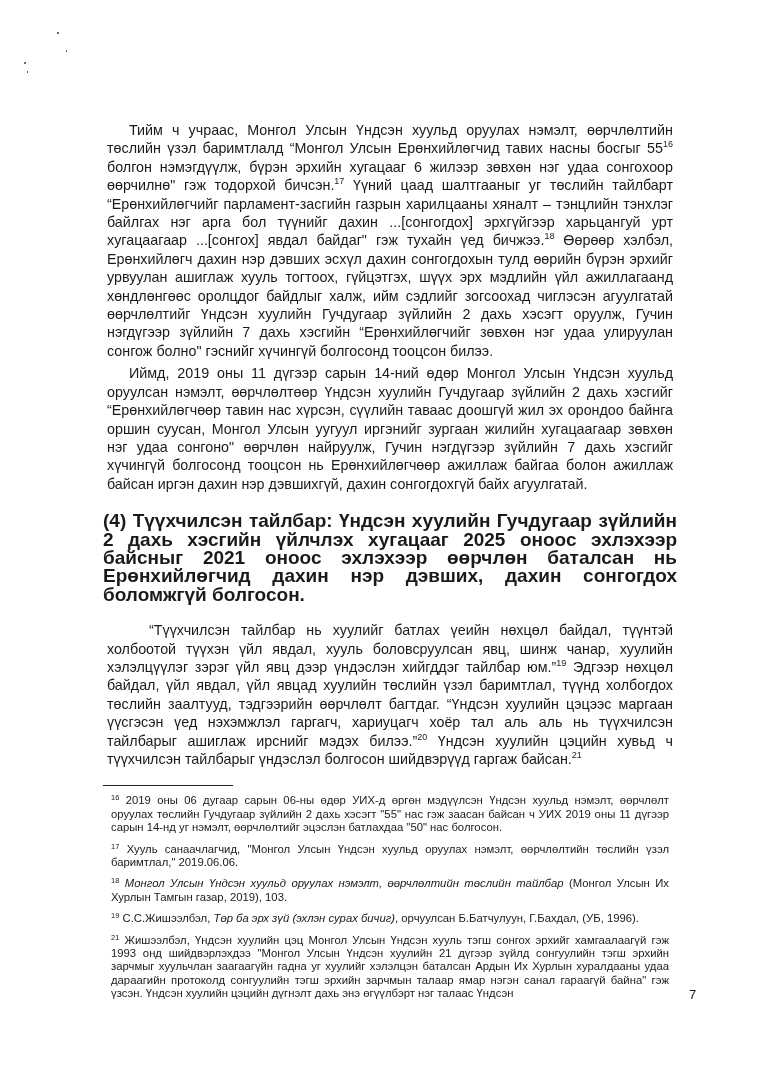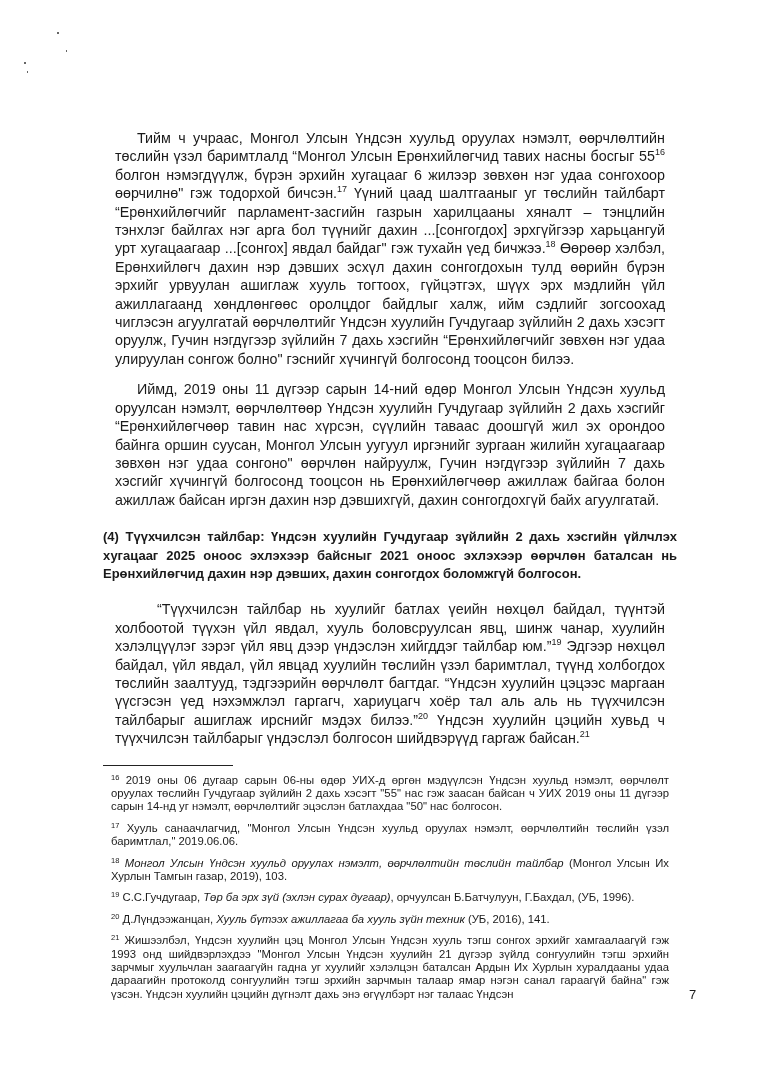--- a/index.html
+++ b/index.html
@@ -1,22 +1,22 @@
 <!DOCTYPE html>
 <html><head>
 <meta charset="utf-8">
 <style>
   html, body { margin: 0; padding: 0; background: #ffffff; }
   body { width: 770px; height: 1088px; position: relative; overflow: hidden; font-family: "Liberation Sans", sans-serif; color: #1a1a1a; }
   .speck { position: absolute; background: #333; border-radius: 50%; }
   .page { position: absolute; left: 103px; top: 117px; width: 574px; }
-  .para { font-size: 14.3px; line-height: 18.4px; text-align: justify; margin: 12px; }
+  .para { font-size: 14.3px; line-height: 18.4px; text-align: justify; margin: 4px; }
   .indent1 { text-indent: 22px; }
   .indent2 { text-indent: 42px; }
-  .heading { font-weight: bold; font-size: 13px; line-height: 18.4px; text-align: justify; margin: 19px 0 17px 0; }
+  .heading { font-weight: bold; font-size: 19px; line-height: 18.4px; text-align: justify; margin: 19px 0 17px 0; }
   sup { font-size: 9px; line-height: 0; vertical-align: 6px; }
   .rule { width: 130px; border-top: 1px solid #222; margin: 17px 0 6px 0; }
   .fn { font-size: 11.3px; line-height: 13.4px; text-align: justify; margin: 8px; }
   .fn sup { font-size: 7.5px; vertical-align: 4px; }
   .fn i { font-style: italic; }
   .pagenum { position: absolute; left: 689px; top: 987px; font-size: 13px; }
 </style>
 </head>
 <body>
 
@@ -34,19 +34,18 @@
   <p class="heading"><span>(4) Түүхчилсэн тайлбар: Үндсэн хуулийн Гучдугаар зүйлийн 2 дахь хэсгийн үйлчлэх хугацааг 2025 оноос эхлэхээр байсныг 2021 оноос эхлэхээр өөрчлөн баталсан нь Ерөнхийлөгчид дахин нэр дэвших, дахин сонгогдох боломжгүй болгосон.</span></p>
 
   <p class="para indent2"><span>“Түүхчилсэн тайлбар нь хуулийг батлах үеийн нөхцөл байдал, түүнтэй холбоотой түүхэн үйл явдал, хууль боловсруулсан явц, шинж чанар, хуулийн хэлэлцүүлэг зэрэг үйл явц дээр үндэслэн хийгддэг тайлбар юм.”</span><sup>19</sup><span> Эдгээр нөхцөл байдал, үйл явдал, үйл явцад хуулийн төслийн үзэл баримтлал, түүнд холбогдох төслийн заалтууд, тэдгээрийн өөрчлөлт багтдаг. “Үндсэн хуулийн цэцээс маргаан үүсгэсэн үед нэхэмжлэл гаргагч, хариуцагч хоёр тал аль аль нь түүхчилсэн тайлбарыг ашиглаж ирснийг мэдэх билээ.”</span><sup>20</sup><span> Үндсэн хуулийн цэцийн хувьд ч түүхчилсэн тайлбарыг үндэслэл болгосон шийдвэрүүд гаргаж байсан.</span><sup>21</sup></p>
 
   <div class="rule"></div>
 
   <div>
     <p class="fn"><sup>16</sup> <span>2019 оны 06 дугаар сарын 06-ны өдөр УИХ-д өргөн мэдүүлсэн Үндсэн хуульд нэмэлт, өөрчлөлт оруулах төслийн Гучдугаар зүйлийн 2 дахь хэсэгт "55" нас гэж заасан байсан ч УИХ 2019 оны 11 дүгээр сарын 14-нд уг нэмэлт, өөрчлөлтийг эцэслэн батлахдаа "50" нас болгосон.</span></p>
     <p class="fn"><sup>17</sup> <span>Хууль санаачлагчид, "Монгол Улсын Үндсэн хуульд оруулах нэмэлт, өөрчлөлтийн төслийн үзэл баримтлал," 2019.06.06.</span></p>
     <p class="fn"><sup>18</sup> <i>Монгол Улсын Үндсэн хуульд оруулах нэмэлт, өөрчлөлтийн төслийн тайлбар</i><span> (Монгол Улсын Их Хурлын Тамгын газар, 2019), 103.</span></p>
-    <p class="fn"><sup>19</sup> <span>С.С.Гучдугаар, </span><i>Төр ба эрх зүй (эхлэн сурах дугаар)</i><span>, орчуулсан Б.Батчулуун, Г.Бахдал, (УБ, 1996).</span></p>
-    <p class="fn"><sup>20</sup> <span>Д.Лүндээжанцан, </span><i>Хууль бүтээх ажиллагаа ба хууль зүйн техник</i><span> (УБ, 2016), 141.</span></p>
+    <p class="fn"><sup>19</sup> <span>С.С.Жишээлбэл, </span><i>Төр ба эрх зүй (эхлэн сурах бичиг)</i><span>, орчуулсан Б.Батчулуун, Г.Бахдал, (УБ, 1996).</span></p>
     <p class="fn"><sup>21</sup> <span>Жишээлбэл, Үндсэн хуулийн цэц Монгол Улсын Үндсэн хууль тэгш сонгох эрхийг хамгаалаагүй гэж 1993 онд шийдвэрлэхдээ "Монгол Улсын Үндсэн хуулийн 21 дүгээр зүйлд сонгуулийн тэгш эрхийн зарчмыг хуульчлан заагаагүйн гадна уг хуулийг хэлэлцэн баталсан Ардын Их Хурлын хуралдааны удаа дараагийн протоколд сонгуулийн тэгш эрхийн зарчмын талаар ямар нэгэн санал гараагүй байна" гэж үзсэн. Үндсэн хуулийн цэцийн дүгнэлт дахь энэ өгүүлбэрт нэг талаас Үндсэн</span></p>
   </div>
 </div>
 
 <div class="pagenum">7</div>
 
 </body></html>

